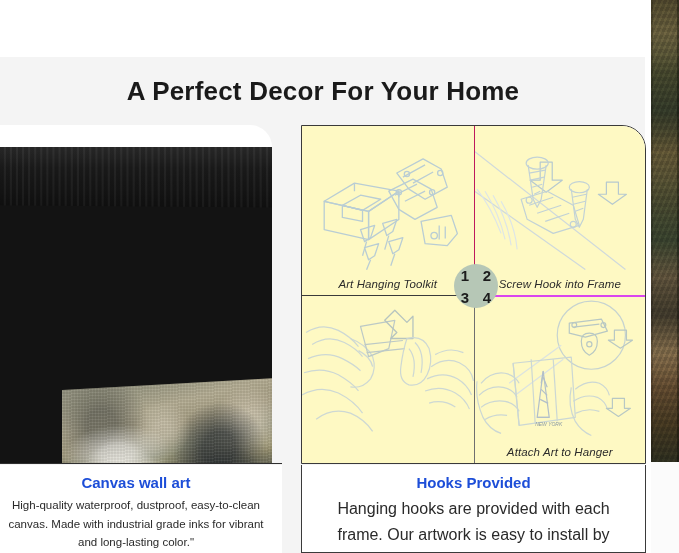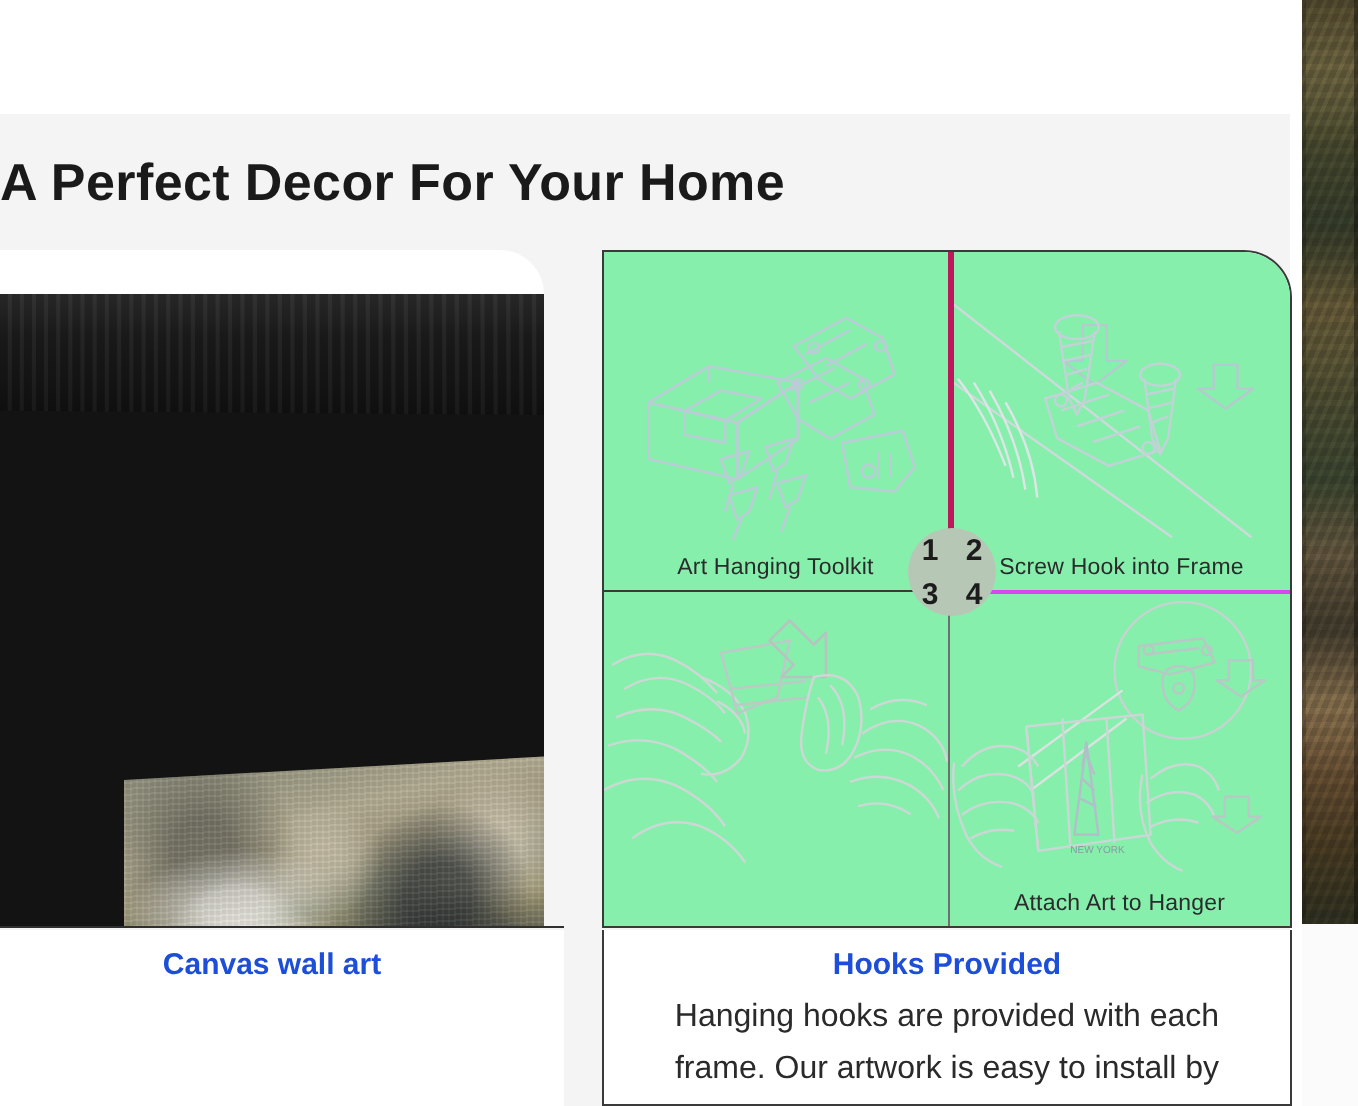--- a/index.html
+++ b/index.html
@@ -16,20 +16,21 @@
 
   
   .page-panel {
     position: absolute; left: 0; top: 57px; width: 646px; height: 496px;
     background: #f4f4f4;
   }
 
   
   .page-title {
     position: absolute; left: 0; top: 76px; width: 646px;
+    text-align: center;
     font-size: 26px; font-weight: bold; color: #1a1a1a;
     letter-spacing: 0.2px;
   }
 
   
   .edge-strip {
     position: absolute; right: 0; top: 0; width: 34px; height: 553px;
     background: #ffffff;
   }
   .edge-strip .art {
@@ -128,22 +129,22 @@
     border: 1px solid #3a3a3a;
     border-top-right-radius: 24px;
     overflow: hidden;
   }
   .instr-grid {
     position:absolute; inset:0;
     display: grid;
     grid-template-columns: 1fr 1fr;
     grid-template-rows: 1fr 1fr;
   }
-  .quad { position: relative; overflow: hidden; background:#86efac; }
-  .quad.tr { border-left: 3px solid #be185d; }
+  .quad { position: relative; overflow: hidden; background:#fef9c3;font-style:italic; }
+  .quad.tr { border-left: 1px solid #be185d; }
   .quad.bl { border-top: 1px solid #3a3a3a; }
   .quad.br { border-left: 1px solid #6f6f6f; border-top: 2px solid #d946ef; }
   .quad .art-slot { position:absolute; left:0; right:0; top:0; bottom:22px; }
   .quad svg { width:100%; height:100%; display:block; }
   .quad .cap {
     position:absolute; left:0; right:0; bottom:5px;
     text-align:center; font-size:11.5px; color:#2b2b2b; letter-spacing:0.1px;
   }
 
   
@@ -369,20 +370,21 @@
     <div class="step-badge">
       <span>1</span>
       <span>2</span>
       <span>3</span>
       <span>4</span>
     </div>
   </div>
 
   <div class="text-card-left">
     <div class="tc-title">Canvas wall art</div>
+    <div class="tc-body">High-quality waterproof, dustproof, easy-to-clean canvas. Made with industrial grade inks for vibrant and long-lasting color."</div>
   </div>
 
   <div class="text-card-right">
     <div class="tc-title">Hooks Provided</div>
     <div class="tc-body">Hanging hooks are provided with each frame. Our artwork is easy to install by following our provided instructions.</div>
   </div>
 
 </div>
 
 </body></html>

